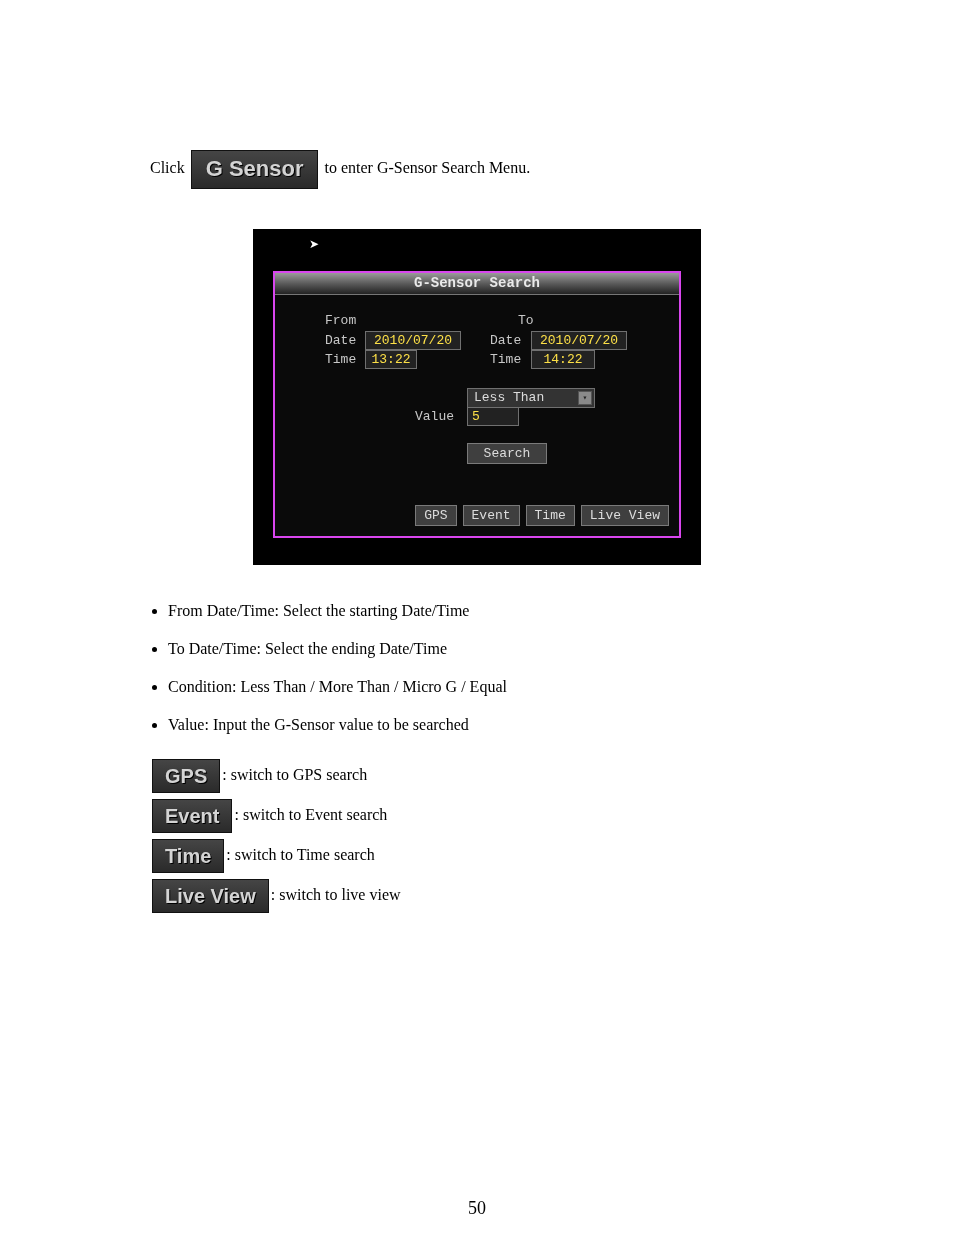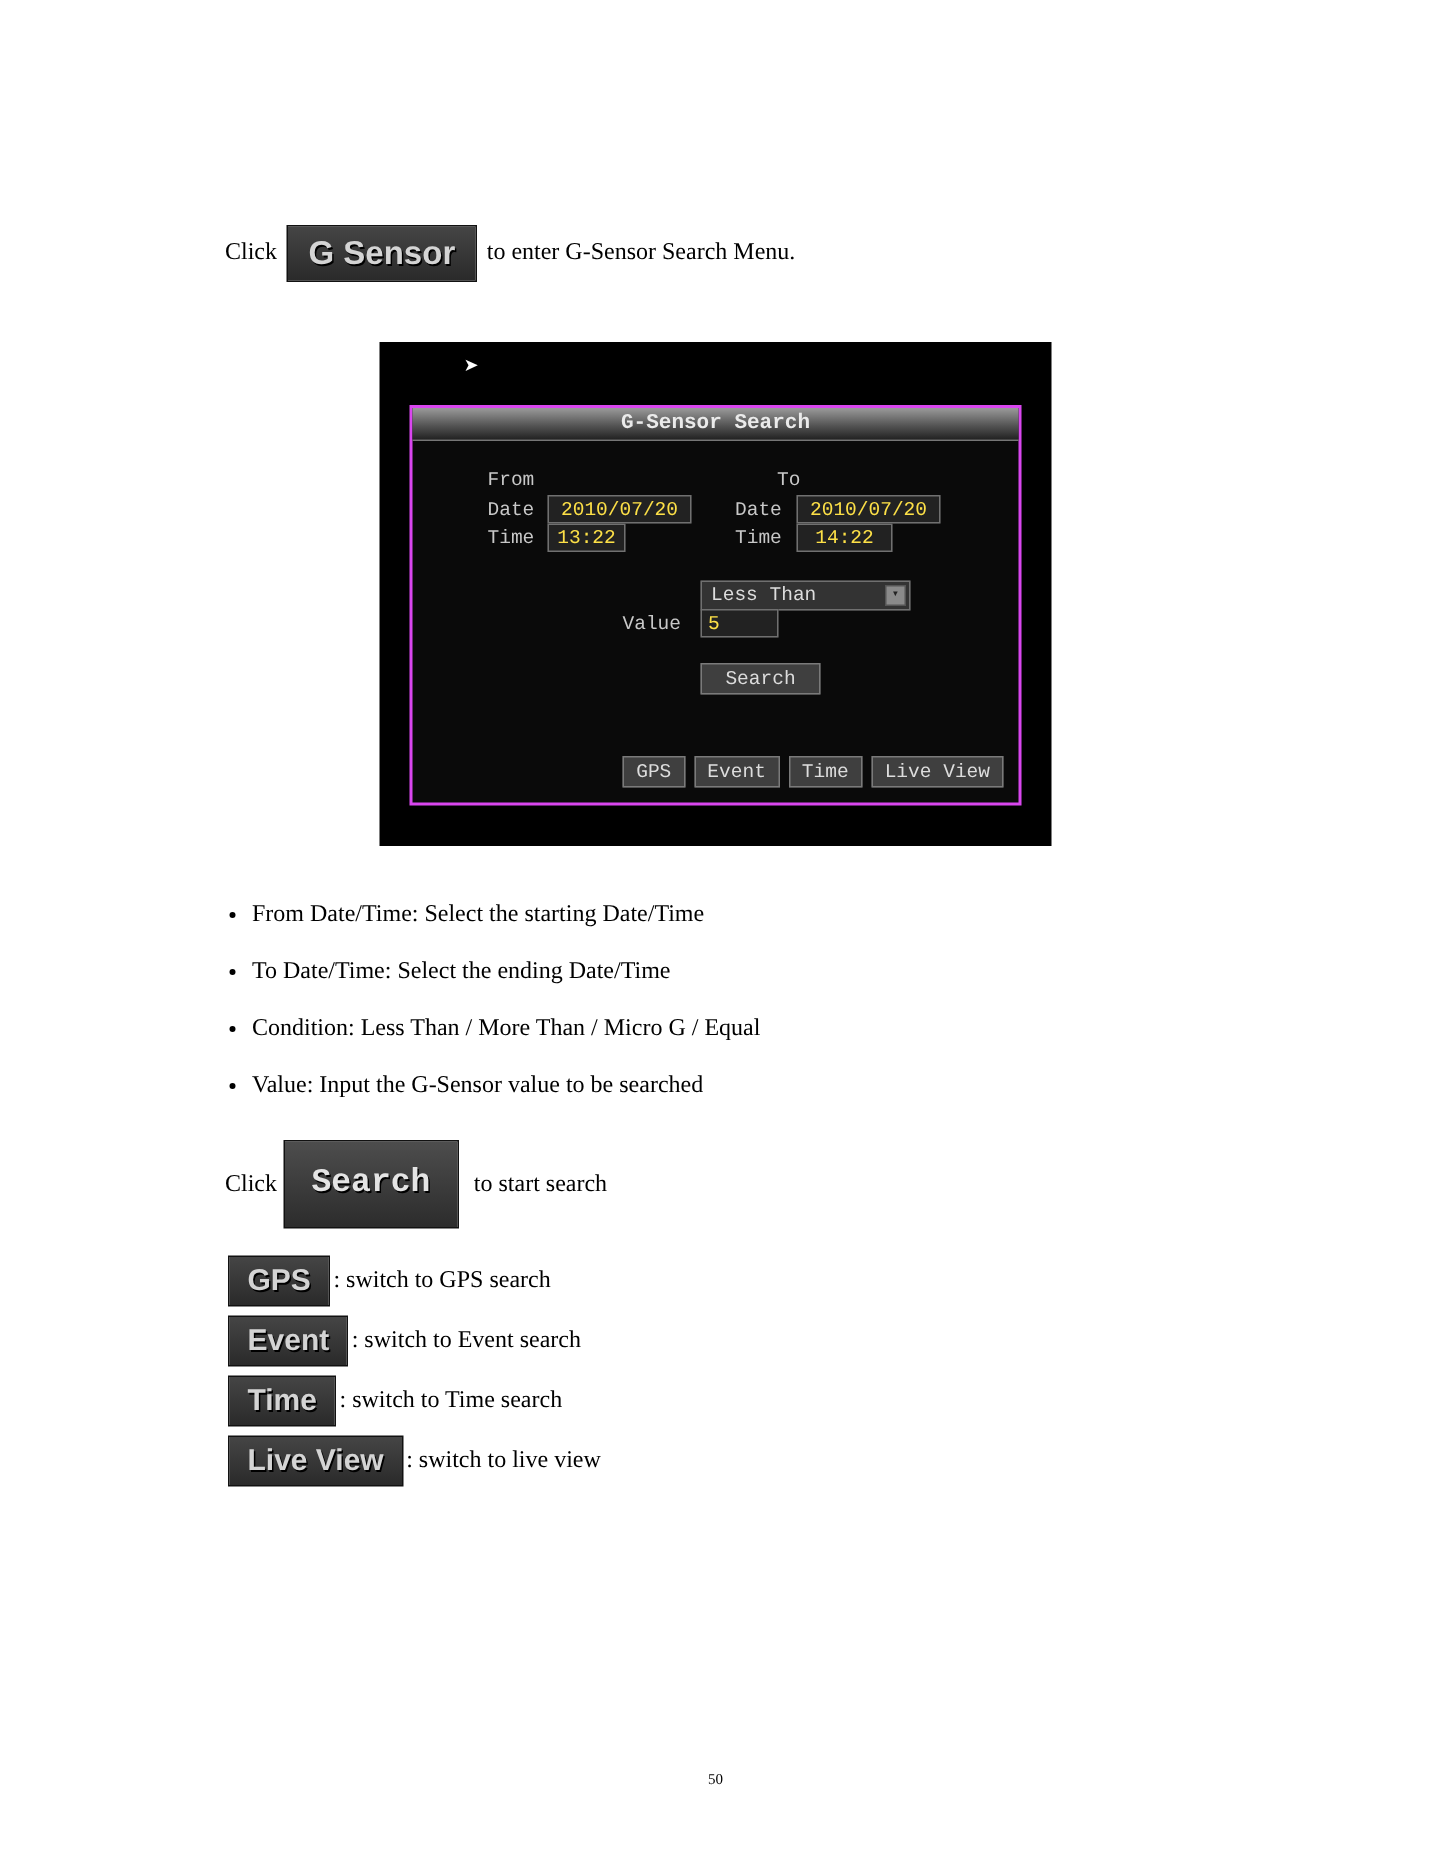--- a/index.html
+++ b/index.html
@@ -77,21 +77,21 @@
     font-family:'Courier New',monospace;font-size:13px;padding:2px 8px;cursor:pointer;
   }
   ul.desc{margin:30px 0 10px 0;padding-left:18px;}
   ul.desc li{font-size:16px;line-height:2.0;margin-bottom:6px;}
   .search-tag{
     display:inline-block;background:linear-gradient(to bottom,#4d4d4d,#2c2c2c);
     color:#e4e4e4;font-family:'Courier New',monospace;font-weight:bold;
     font-size:22px;padding:4px 18px;border:1px solid #111;
     text-shadow:1px 1px 0 #000;margin-right:6px;
   }
-  .page-num{position:fixed;left:0;right:0;bottom:43px;text-align:center;font-size:10px;}
+  .page-num{position:fixed;left:0;right:0;bottom:16px;text-align:center;font-size:18px;}
 </style>
 </head>
 <body>
 
 <div class="page">
 
   <div class="sentence">
     <span>Click</span>
     <span class="tag tag-lg">G Sensor</span>
     <span>to enter G-Sensor Search Menu.</span>
@@ -112,21 +112,21 @@
 
           <span class="lbl" style="left:215px;top:36px;">Date</span>
           <span class="field" style="left:256px;top:34px;width:96px;">2010/07/20</span>
 
           <span class="lbl" style="left:50px;top:55px;">Time</span>
           <span class="field" style="left:90px;top:53px;width:52px;">13:22</span>
 
           <span class="lbl" style="left:215px;top:55px;">Time</span>
           <span class="field" style="left:256px;top:53px;width:64px;text-align:center;">14:22</span>
 
-          <span class="sel" style="left:192px;top:91px;width:140px;height:20px;">
+          <span class="sel" style="left:192px;top:91px;width:128px;height:20px;">
             <span>Less Than</span>
             <span class="sel-arrow">▾</span>
           </span>
 
           <span class="lbl" style="left:140px;top:112px;">Value</span>
           <span class="field" style="left:192px;top:110px;width:52px;text-align:left;padding-left:4px;">5</span>
 
           <span class="btn" style="left:192px;top:146px;width:80px;">Search</span>
 
           <div class="btn-bar">
@@ -141,25 +141,20 @@
     </div>
   </div>
 
   <ul class="desc">
     <li>From Date/Time: Select the starting Date/Time</li>
     <li>To Date/Time: Select the ending Date/Time</li>
     <li>Condition: Less Than / More Than / Micro G / Equal</li>
     <li>Value: Input the G-Sensor value to be searched</li>
   </ul>
 
-  <div class="sentence" style="margin-top:20px;">
-    <span>Click</span>
-    <span class="search-tag">Search</span>
-    <span>to start search</span>
-  </div>
 
   <div style="margin-top:18px;">
     <div class="sentence2"><span class="tag tag-md">GPS</span><span>: switch to GPS search</span></div>
     <div class="sentence2"><span class="tag tag-md">Event</span><span>: switch to Event search</span></div>
     <div class="sentence2"><span class="tag tag-md">Time</span><span>: switch to Time search</span></div>
     <div class="sentence2"><span class="tag tag-md">Live View</span><span>: switch to live view</span></div>
   </div>
 
 </div>
 

